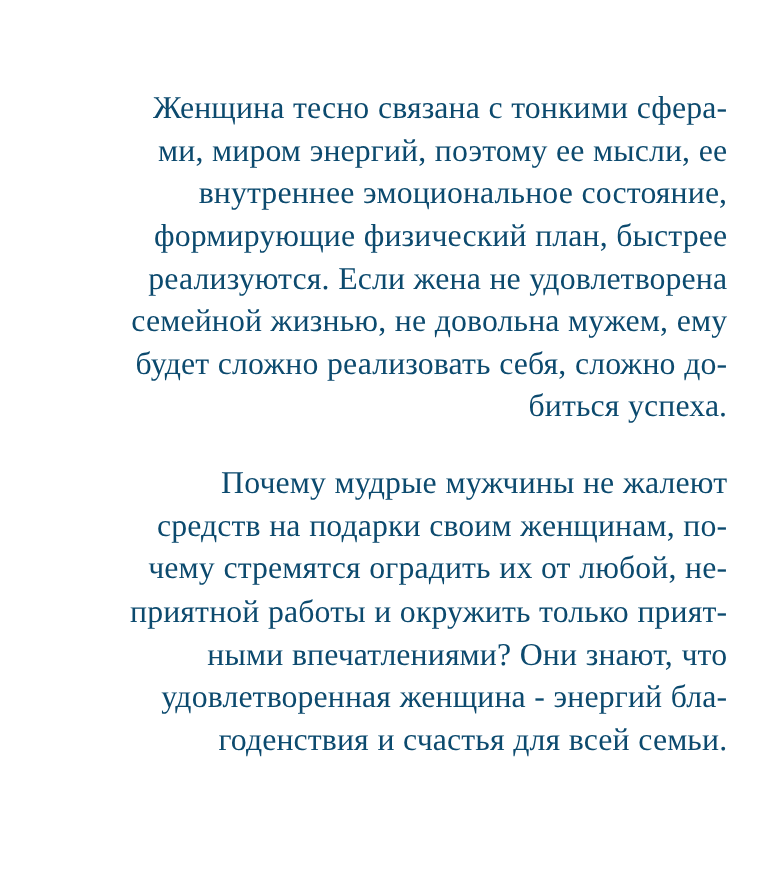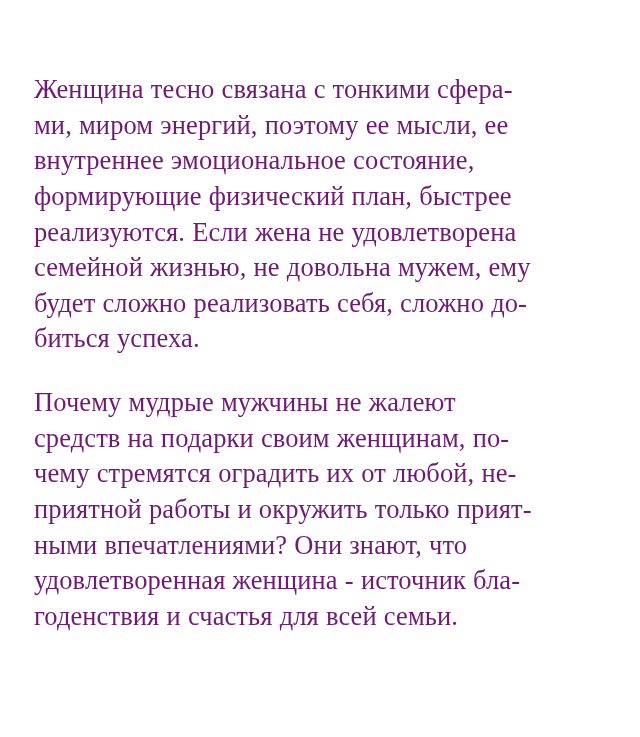--- a/index.html
+++ b/index.html
@@ -19,23 +19,23 @@
     width: 640px;
     height: 737px;
     padding: 72px 34px 0 34px;
     background: #ffffff;
   }
   .paragraph {
     font-family: "Liberation Serif", serif;
     font-size: 26.5px;
     line-height: 1.345;
     letter-spacing: 0.1px;
-    color: #701a75;
+    color: #0c4a6e;
     margin: 0 0 28px 0;
-    text-align: left;
+    text-align: right;
     white-space: pre-line;
     word-spacing: 0.4px;
   }
   .paragraph:last-child {
     margin-bottom: 0;
   }
 </style>
 </head>
 <body>
 
@@ -46,15 +46,15 @@
 формирующие физический план, быстрее
 реализуются. Если жена не удовлетворена
 семейной жизнью, не довольна мужем, ему
 будет сложно реализовать себя, сложно до-
 биться успеха.</p>
   <p class="paragraph">Почему мудрые мужчины не жалеют
 средств на подарки своим женщинам, по-
 чему стремятся оградить их от любой, не-
 приятной работы и окружить только прият-
 ными впечатлениями? Они знают, что
-удовлетворенная женщина - источник бла-
+удовлетворенная женщина - энергий бла-
 годенствия и счастья для всей семьи.</p>
 </div>
 
 </body></html>

